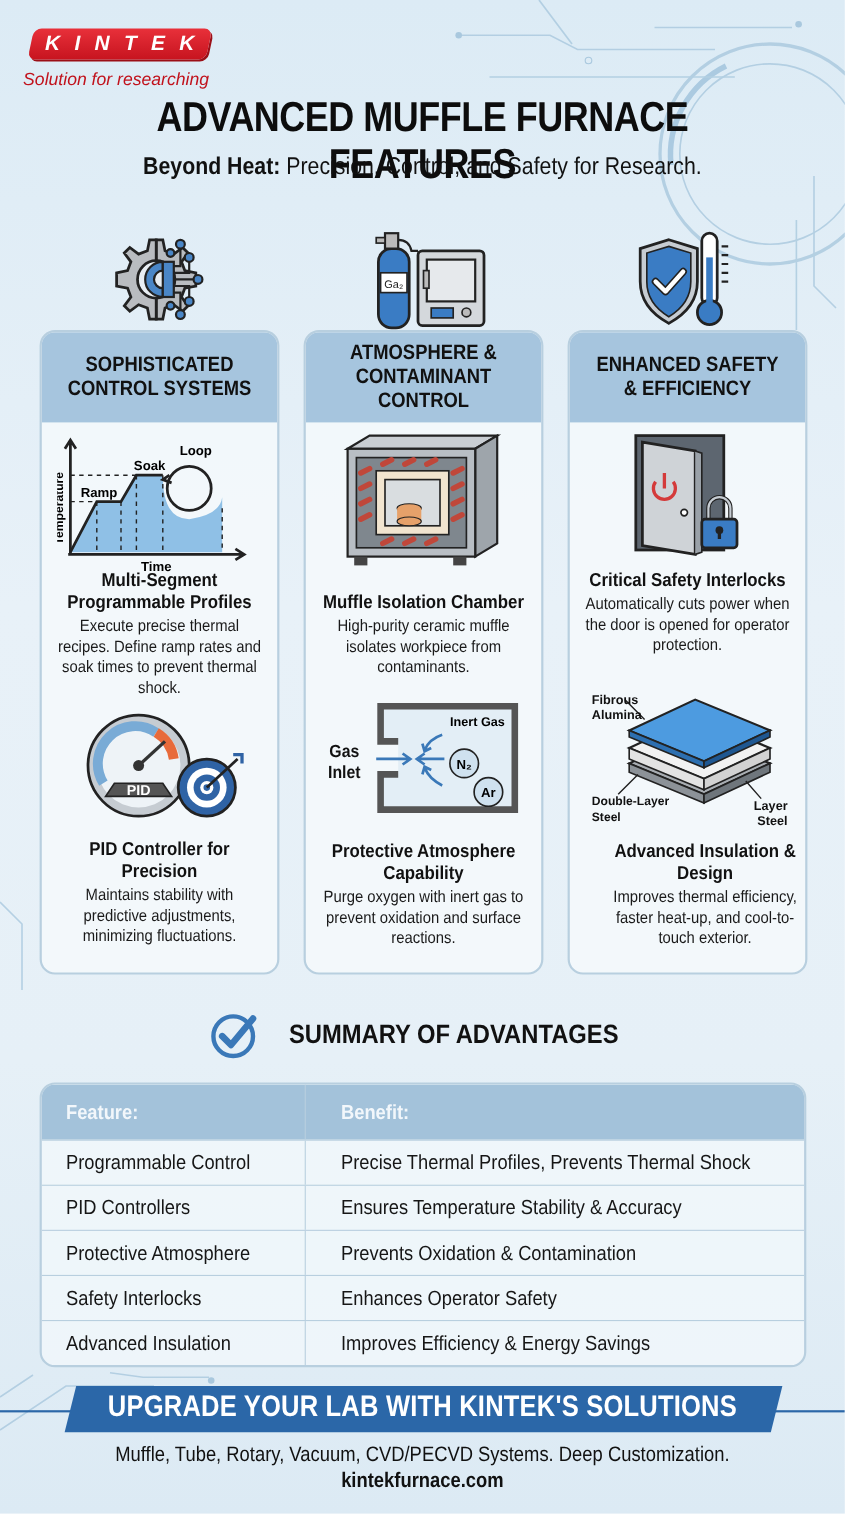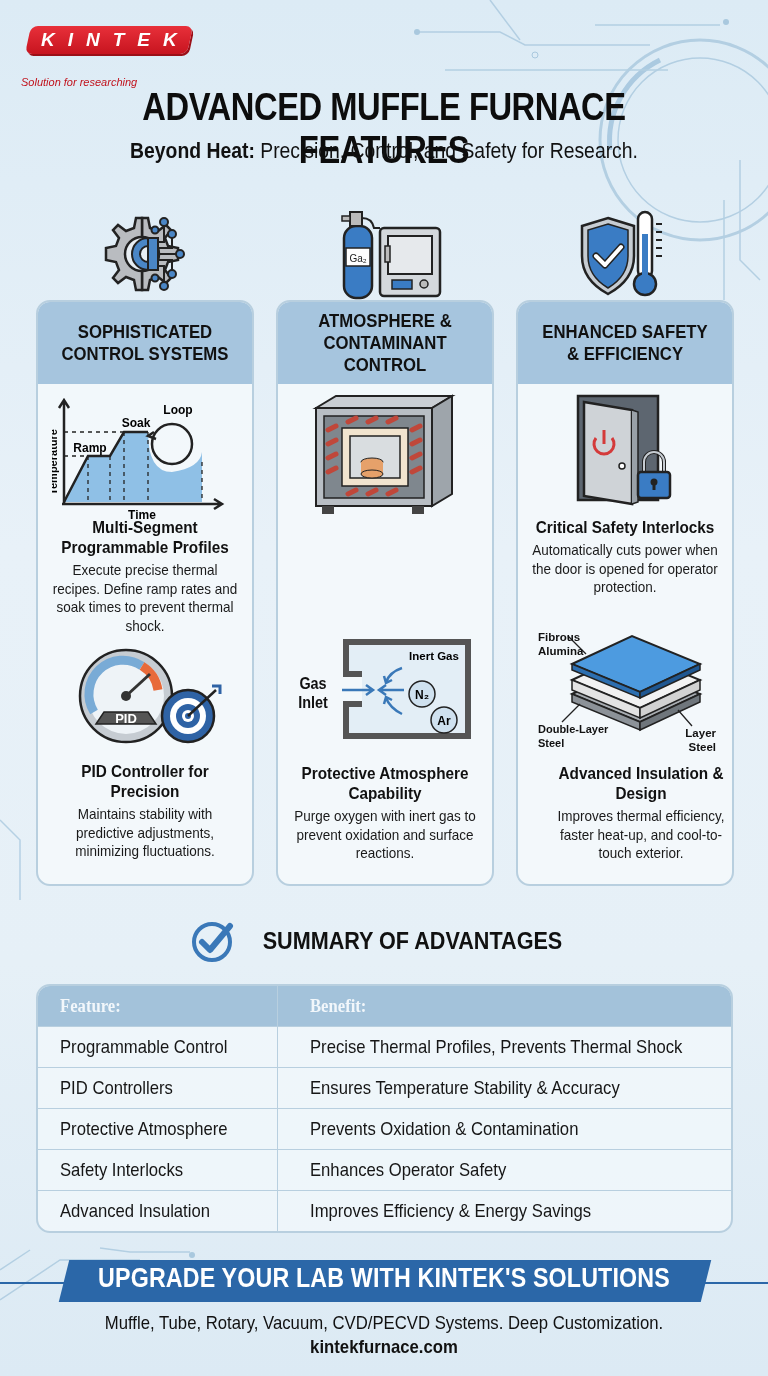--- a/index.html
+++ b/index.html
@@ -12,41 +12,41 @@
   }
   .bg-deco { position: absolute; inset: 0; pointer-events: none; }
   .logo { position: absolute; left: 20px; top: 26px; width: 170px; }
   .logo-badge {
     width: 162px; height: 28px; background: linear-gradient(180deg,#e8303a,#c7141f);
     border-radius: 7px; transform: skewX(-12deg); margin-left: 8px;
     display: flex; align-items: center; justify-content: center;
     box-shadow: 2px 2px 0 #9b0f17;
   }
   .logo-text { color: #fff; font-weight: bold; font-style: italic; font-size: 19px; letter-spacing: 13px; transform: skewX(12deg); padding-left: 12px; }
-  .logo-tag { color: #c1121c; font-style: italic; font-size: 11px; margin-top: 22px; margin-left: 1px; }
+  .logo-tag { color: #c1121c; font-style: italic; font-size: 16px; margin-top: 10px; margin-left: 1px; }
 
   .title { position: absolute; top: 86px; left: 0; width: 768px; text-align: center; font-size: 38px; font-weight: bold; letter-spacing: -0.5px; color: #0d0d0d; font-family: "Liberation Sans", sans-serif; transform: scaleX(0.86); }
   .subtitle { position: absolute; top: 138px; left: 0; width: 768px; text-align: center; font-size: 22px; color: #111; transform: scaleX(0.88); }
   .subtitle b { font-weight: bold; }
 
   .icon-top { position: absolute; top: 204px; width: 100px; height: 100px; }
 
   .card { position: absolute; top: 300px; width: 218px; height: 586px; border-radius: 14px; border: 2px solid #b8cfdf; background: rgba(245,249,252,0.85); overflow: hidden; }
   .card-head { background: #a6c5de; height: 82px; display: flex; align-items: center; justify-content: center; text-align: center; font-weight: bold; font-size: 19px; line-height: 22px; color: #111; padding: 0 6px; }
   .card-head span { display: block; transform: scaleX(0.88); }
   .section { position: absolute; left: 0; width: 100%; text-align: center; }
   .sec-title { font-weight: bold; font-size: 17px; line-height: 20px; color: #111; transform: scaleX(0.9); }
   .sec-desc { font-size: 15px; line-height: 18.5px; color: #1a1a1a; margin-top: 3px; transform: scaleX(0.9); padding: 0 4px; }
 
   .summary-head { position: absolute; top: 918px; left: 0; width: 768px; display: flex; justify-content: center; align-items: center; gap: 10px; }
   .summary-title { font-size: 24px; font-weight: bold; transform: scaleX(0.9); color: #111; }
 
   .table { position: absolute; left: 36px; top: 984px; width: 697px; border-radius: 14px; border: 2px solid #b8cfdf; overflow: hidden; background: rgba(240,246,251,0.9); }
   .trow { display: flex; height: 41px; border-top: 1px solid #b8cfdf; }
-  .trow.head { background: #a3c2da; border-top: none; height: 40px; font-family: Liberation Serif, serif; }
+  .trow.head { background: #a3c2da; border-top: none; height: 50px; }
   .tcell { display: flex; align-items: center; font-size: 18.5px; color: #161616; }
   .tcell.c1 { width: 240px; padding-left: 22px; border-right: 1px solid #b8cfdf; }
   .tcell.c2 { flex: 1; padding-left: 32px; }
   .trow.head .tcell { color: #f2f7fb; font-weight: bold; }
   .tcell span { display: inline-block; transform: scaleX(0.9); transform-origin: left center; white-space: nowrap; }
 
   .cta-bar { position: absolute; left: 64px; top: 1260px; width: 642px; height: 42px; background: #2b67a8; transform: skewX(-14deg); }
   .cta-line { position: absolute; top: 1282px; height: 2px; background: #2b67a8; }
   .cta-text { position: absolute; top: 1263px; left: 0; width: 768px; text-align: center; color: #fff; font-weight: bold; font-size: 27px; transform: scaleX(0.86); letter-spacing: 0.2px; }
   .cta-sub { position: absolute; top: 1312px; left: 0; width: 768px; text-align: center; font-size: 19px; color: #111; transform: scaleX(0.88); }
@@ -224,20 +224,24 @@
         <path d="M76 100 L84 96"></path>
     </g>
     <rect x="30" y="34" width="66" height="58" fill="#f1e4cf" stroke="#222" stroke-width="1.5"></rect>
     <rect x="38" y="42" width="50" height="42" fill="#d9dde0" stroke="#222" stroke-width="1.5"></rect>
     <ellipse cx="60" cy="68" rx="11" ry="4" fill="#e6a16a" stroke="#222"></ellipse>
     <rect x="49" y="68" width="22" height="12" fill="#e6a16a"></rect>
     <ellipse cx="60" cy="80" rx="11" ry="4" fill="#e6a16a" stroke="#222"></ellipse>
     <rect x="10" y="112" width="12" height="8" fill="#444"></rect>
     <rect x="100" y="112" width="12" height="8" fill="#444"></rect>
   </svg>
+  <div class="section" style="top:236px;">
+    <div class="sec-title">Muffle Isolation Chamber</div>
+    <div class="sec-desc">High-purity ceramic muffle isolates workpiece from contaminants.</div>
+  </div>
 
   <svg style="position:absolute;left:16px;top:336px;" width="180" height="110" viewBox="0 0 180 110">
     <path d="M68 36 H52 V4 H174 V98 H52 V66 H68" fill="#e3eef6" stroke="#555" stroke-width="6"></path>
     <path d="M68 36 V66" stroke="none"></path>
     <g stroke="#3a78b8" stroke-width="2.5" fill="none">
       <path d="M48 52 H78 M72 47 L79 52 L72 57"></path>
       <path d="M110 52 H86 M92 47 L85 52 L92 57"></path>
       <path d="M108 30 Q96 34 92 44 M90 38 L92 45 L98 42"></path>
       <path d="M108 76 Q96 70 92 60 M90 66 L92 59 L98 62"></path>
     </g>

